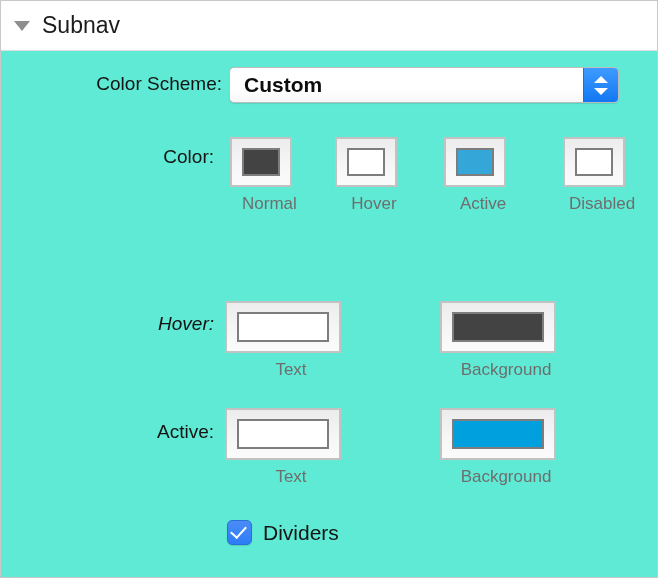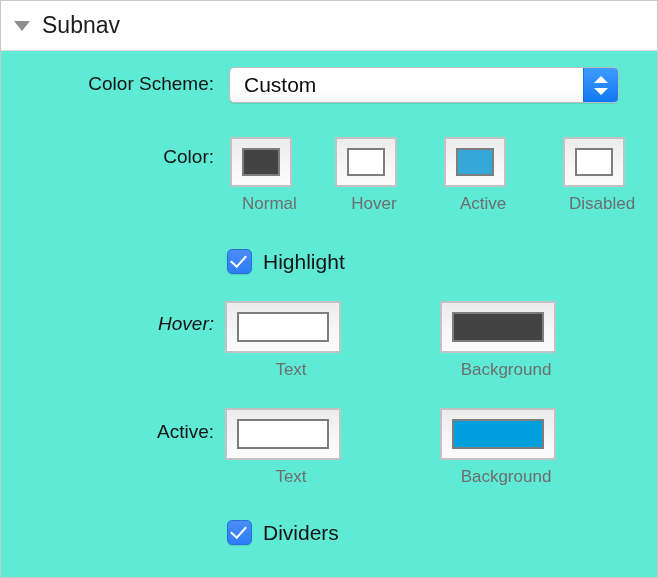--- a/index.html
+++ b/index.html
@@ -83,20 +83,21 @@
     display: flex;
     align-items: center;
     position: relative;
     overflow: hidden;
   }
   .popup-value {
     font-size: 21px;
     color: #0d0d0d;
     padding-left: 14px;
     white-space: nowrap;
+    font-weight: bold;
   }
   .popup-stepper {
     position: absolute;
     right: 0;
     top: 0;
     bottom: 0;
     width: 34px;
     background: linear-gradient(to bottom, #3e9bff 0%, #1277f3 100%);
     border-left: 1px solid #1e6fd0;
     display: flex;
@@ -185,21 +186,21 @@
 </head>
 <body>
 
 <div id="panel">
 
   <div class="section-header">
     <div class="disclosure-triangle"></div>
     <div class="section-title">Subnav</div>
   </div>
 
-  <div class="row" style="left:0; top:72px; width:213px; justify-content:flex-end;">
+  <div class="row" style="left:8px; top:72px; width:213px; justify-content:flex-end;">
     <div class="row-label">Color Scheme:</div>
   </div>
 
   <div class="popup-wrap">
     <div class="popup-button">
       <div class="popup-value">Custom</div>
       <div class="popup-stepper">
         <div class="chev up"></div>
         <div class="chev down"></div>
       </div>
@@ -231,26 +232,20 @@
     <div class="swatch-caption">Active</div>
   </div>
 
   <div class="swatch-group" style="left:552px; top:136px;">
     <div class="swatch-well items-well">
       <div class="swatch-fill items-fill" style="background:#ffffff;"></div>
     </div>
     <div class="swatch-caption">Disabled</div>
   </div>
 
-  <div class="checkbox-row" style="left:226px; top:248px;">
-    <div class="checkbox">
-      <div class="checkmark"></div>
-    </div>
-    <div class="checkbox-label">Highlight</div>
-  </div>
 
   <div class="row" style="left:0; top:312px; width:213px; justify-content:flex-end;font-style:italic;">
     <div class="row-label">Hover:</div>
   </div>
 
   <div class="swatch-group" style="left:224px; top:300px;">
     <div class="swatch-well wide-well">
       <div class="swatch-fill wide-fill" style="background:#ffffff;"></div>
     </div>
     <div class="swatch-caption">Text</div>

